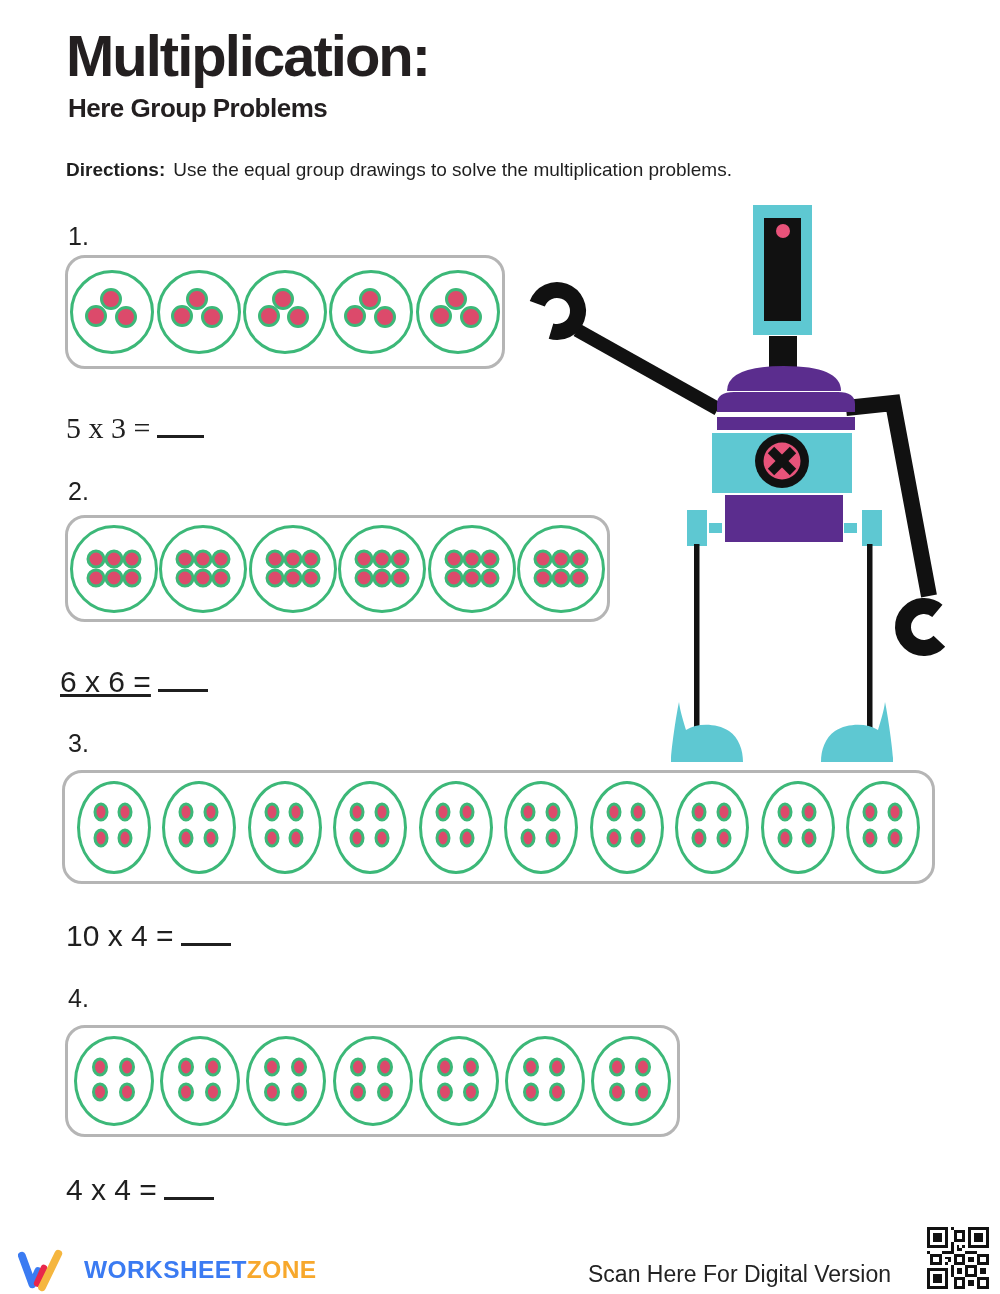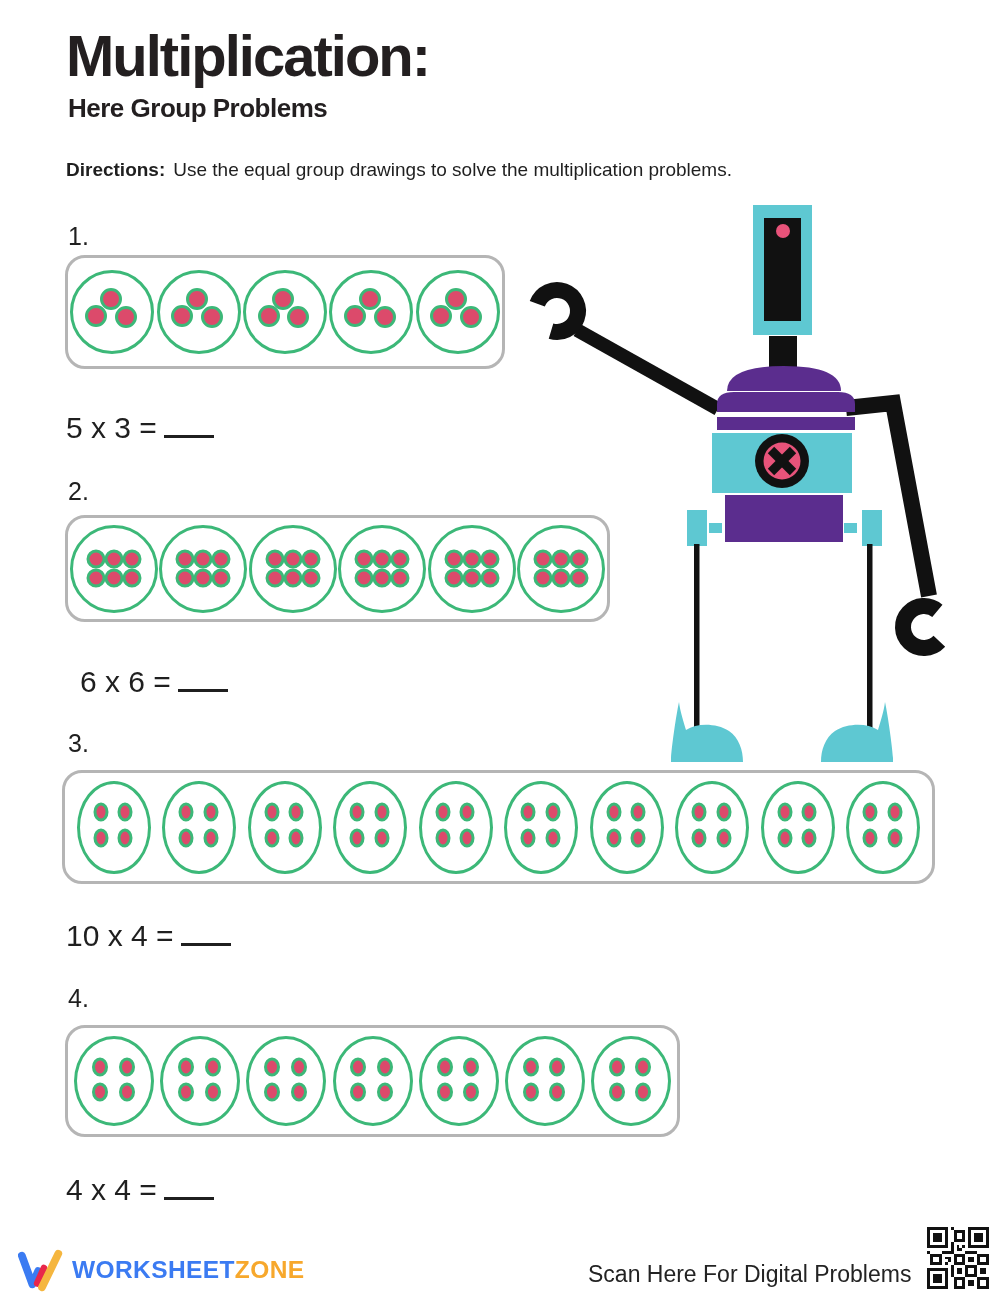--- a/index.html
+++ b/index.html
@@ -16,30 +16,30 @@
   
   .pnum{font-size:25px;color:#1f1f1f;}
   .pbox{
     border:3px solid var(--box_border);border-radius:20px;background:#fff;
     display:flex;align-items:center;justify-content:space-evenly;
   }
   .gcircle{position:relative;border:3.5px solid var(--green);border-radius:50%;box-sizing:border-box;flex:0 0 auto;}
   .dot{position:absolute;background:var(--dot_pink);border:3px solid var(--green);border-radius:50%;box-sizing:border-box;transform:translate(-50%,-50%);}
   .peq{font-size:30px;color:#1f1f1f;white-space:nowrap;}
   .blank{display:inline-block;min-width:47px;height:28px;border-bottom:3.5px solid #1f1f1f;color:transparent;margin-left:7px;overflow:hidden;}
-  .p1n{left:68px;top:222px;} .p1b{left:65px;top:255px;width:434px;height:108px;}  .p1e{left:66px;top:407px;}
-  .p2n{left:68px;top:477px;} .p2b{left:65px;top:515px;width:539px;height:101px;}  .p2e{left:80px;top:661px;}
+  .p1n{left:68px;top:222px;} .p1b{left:65px;top:255px;width:434px;height:108px;}  .p1e{left:66px;top:407px;font-family:Liberation Serif, serif;}
+  .p2n{left:68px;top:477px;} .p2b{left:65px;top:515px;width:539px;height:101px;}  .p2e{left:60px;top:661px;text-decoration:underline;}
   .p3n{left:68px;top:729px;} .p3b{left:62px;top:770px;width:867px;height:108px;}  .p3e{left:66px;top:915px;}
   .p4n{left:68px;top:984px;} .p4b{left:65px;top:1025px;width:609px;height:106px;} .p4e{left:66px;top:1169px;}
   
   .robot{left:512px;top:196px;width:446px;height:578px;}
   
   .logo{left:18px;top:1248px;display:flex;align-items:center;}
   .logo-text{font-size:24.5px;font-weight:bold;letter-spacing:0.4px;margin-left:6px;}
-  .logo-text .w1{color:var(--logo_blue);}
+  .logo-text .w1{color:var(--logo_blue);margin-left:12px;}
   .logo-text .w2{color:var(--logo_orange);}
   .scan-text{left:588px;top:1261px;font-size:23px;color:#232323;}
   .qr{left:926px;top:1226px;}
 </style>
 </head>
 <body>
 
 <div class="abs title">Multiplication:</div>
 <div class="abs subtitle">Here Group Problems</div>
 <div class="abs directions"><b>Directions:</b><span>Use the equal group drawings to solve the multiplication problems.</span></div>
@@ -284,16 +284,16 @@
 </svg>
 
 <div class="abs logo">
   <svg width="48" height="44" viewBox="0 0 50 44">
     <path d="M4 7 L15 37 L21 23" fill="none" stroke="var(--logo_blue)" stroke-width="8" stroke-linecap="round" stroke-linejoin="round"></path>
     <path d="M20 36 L27 20" fill="none" stroke="var(--logo_red)" stroke-width="7" stroke-linecap="round"></path>
     <path d="M25 40 L42 5" fill="none" stroke="var(--logo_yellow)" stroke-width="8" stroke-linecap="round"></path>
   </svg>
   <div class="logo-text"><span class="w1">WORKSHEET</span><span class="w2">ZONE</span></div>
 </div>
-<div class="abs scan-text">Scan Here For Digital Problems</div>
+<div class="abs scan-text">Scan Here For Digital Version</div>
 <svg class="abs qr" id="qr" width="64" height="64" viewBox="-0.5 -0.5 22 22" shape-rendering="crispEdges">
     <path d="M0 0h1v1h-1zM1 0h1v1h-1zM2 0h1v1h-1zM3 0h1v1h-1zM4 0h1v1h-1zM5 0h1v1h-1zM6 0h1v1h-1zM8 0h1v1h-1zM14 0h1v1h-1zM15 0h1v1h-1zM16 0h1v1h-1zM17 0h1v1h-1zM18 0h1v1h-1zM19 0h1v1h-1zM20 0h1v1h-1zM0 1h1v1h-1zM6 1h1v1h-1zM9 1h1v1h-1zM10 1h1v1h-1zM11 1h1v1h-1zM12 1h1v1h-1zM14 1h1v1h-1zM20 1h1v1h-1zM0 2h1v1h-1zM2 2h1v1h-1zM3 2h1v1h-1zM4 2h1v1h-1zM6 2h1v1h-1zM9 2h1v1h-1zM12 2h1v1h-1zM14 2h1v1h-1zM16 2h1v1h-1zM17 2h1v1h-1zM18 2h1v1h-1zM20 2h1v1h-1zM0 3h1v1h-1zM2 3h1v1h-1zM3 3h1v1h-1zM4 3h1v1h-1zM6 3h1v1h-1zM9 3h1v1h-1zM12 3h1v1h-1zM14 3h1v1h-1zM16 3h1v1h-1zM17 3h1v1h-1zM18 3h1v1h-1zM20 3h1v1h-1zM0 4h1v1h-1zM2 4h1v1h-1zM3 4h1v1h-1zM4 4h1v1h-1zM6 4h1v1h-1zM9 4h1v1h-1zM10 4h1v1h-1zM11 4h1v1h-1zM12 4h1v1h-1zM14 4h1v1h-1zM16 4h1v1h-1zM17 4h1v1h-1zM18 4h1v1h-1zM20 4h1v1h-1zM0 5h1v1h-1zM6 5h1v1h-1zM8 5h1v1h-1zM14 5h1v1h-1zM20 5h1v1h-1zM0 6h1v1h-1zM1 6h1v1h-1zM2 6h1v1h-1zM3 6h1v1h-1zM4 6h1v1h-1zM5 6h1v1h-1zM6 6h1v1h-1zM8 6h1v1h-1zM10 6h1v1h-1zM12 6h1v1h-1zM14 6h1v1h-1zM15 6h1v1h-1zM16 6h1v1h-1zM17 6h1v1h-1zM18 6h1v1h-1zM19 6h1v1h-1zM20 6h1v1h-1zM8 7h1v1h-1zM10 7h1v1h-1zM11 7h1v1h-1zM0 8h1v1h-1zM5 8h1v1h-1zM6 8h1v1h-1zM7 8h1v1h-1zM8 8h1v1h-1zM13 8h1v1h-1zM14 8h1v1h-1zM15 8h1v1h-1zM16 8h1v1h-1zM1 9h1v1h-1zM2 9h1v1h-1zM3 9h1v1h-1zM4 9h1v1h-1zM9 9h1v1h-1zM10 9h1v1h-1zM11 9h1v1h-1zM12 9h1v1h-1zM17 9h1v1h-1zM18 9h1v1h-1zM19 9h1v1h-1zM20 9h1v1h-1zM1 10h1v1h-1zM4 10h1v1h-1zM6 10h1v1h-1zM7 10h1v1h-1zM9 10h1v1h-1zM12 10h1v1h-1zM14 10h1v1h-1zM15 10h1v1h-1zM17 10h1v1h-1zM20 10h1v1h-1zM1 11h1v1h-1zM4 11h1v1h-1zM7 11h1v1h-1zM9 11h1v1h-1zM12 11h1v1h-1zM14 11h1v1h-1zM15 11h1v1h-1zM17 11h1v1h-1zM20 11h1v1h-1zM1 12h1v1h-1zM2 12h1v1h-1zM3 12h1v1h-1zM4 12h1v1h-1zM6 12h1v1h-1zM9 12h1v1h-1zM10 12h1v1h-1zM11 12h1v1h-1zM12 12h1v1h-1zM17 12h1v1h-1zM18 12h1v1h-1zM19 12h1v1h-1zM20 12h1v1h-1zM8 13h1v1h-1zM13 13h1v1h-1zM14 13h1v1h-1zM15 13h1v1h-1zM16 13h1v1h-1zM0 14h1v1h-1zM1 14h1v1h-1zM2 14h1v1h-1zM3 14h1v1h-1zM4 14h1v1h-1zM5 14h1v1h-1zM6 14h1v1h-1zM8 14h1v1h-1zM10 14h1v1h-1zM11 14h1v1h-1zM13 14h1v1h-1zM16 14h1v1h-1zM18 14h1v1h-1zM19 14h1v1h-1zM0 15h1v1h-1zM6 15h1v1h-1zM8 15h1v1h-1zM10 15h1v1h-1zM11 15h1v1h-1zM13 15h1v1h-1zM16 15h1v1h-1zM18 15h1v1h-1zM19 15h1v1h-1zM0 16h1v1h-1zM2 16h1v1h-1zM3 16h1v1h-1zM4 16h1v1h-1zM6 16h1v1h-1zM8 16h1v1h-1zM13 16h1v1h-1zM14 16h1v1h-1zM15 16h1v1h-1zM16 16h1v1h-1zM0 17h1v1h-1zM2 17h1v1h-1zM3 17h1v1h-1zM4 17h1v1h-1zM6 17h1v1h-1zM9 17h1v1h-1zM10 17h1v1h-1zM11 17h1v1h-1zM12 17h1v1h-1zM17 17h1v1h-1zM18 17h1v1h-1zM19 17h1v1h-1zM20 17h1v1h-1zM0 18h1v1h-1zM2 18h1v1h-1zM3 18h1v1h-1zM4 18h1v1h-1zM6 18h1v1h-1zM9 18h1v1h-1zM12 18h1v1h-1zM14 18h1v1h-1zM15 18h1v1h-1zM17 18h1v1h-1zM20 18h1v1h-1zM0 19h1v1h-1zM6 19h1v1h-1zM9 19h1v1h-1zM12 19h1v1h-1zM14 19h1v1h-1zM15 19h1v1h-1zM17 19h1v1h-1zM20 19h1v1h-1zM0 20h1v1h-1zM1 20h1v1h-1zM2 20h1v1h-1zM3 20h1v1h-1zM4 20h1v1h-1zM5 20h1v1h-1zM6 20h1v1h-1zM9 20h1v1h-1zM10 20h1v1h-1zM11 20h1v1h-1zM12 20h1v1h-1zM17 20h1v1h-1zM18 20h1v1h-1zM19 20h1v1h-1zM20 20h1v1h-1z" fill="#111"></path>
   </svg>
 
 </body></html>

